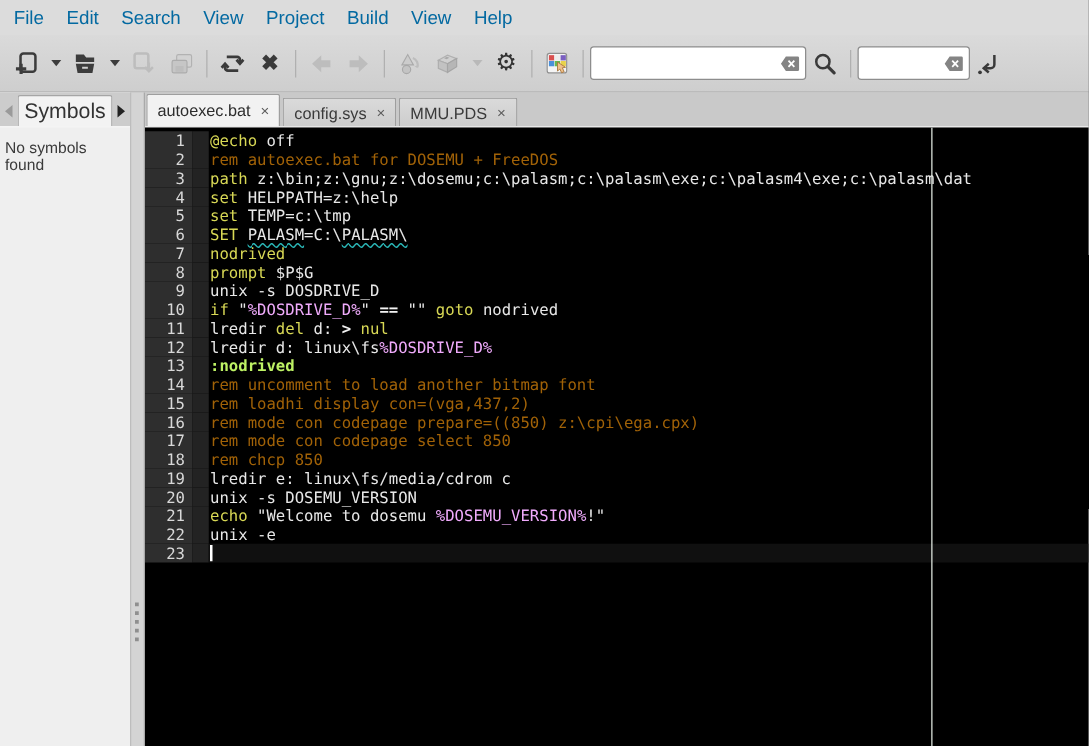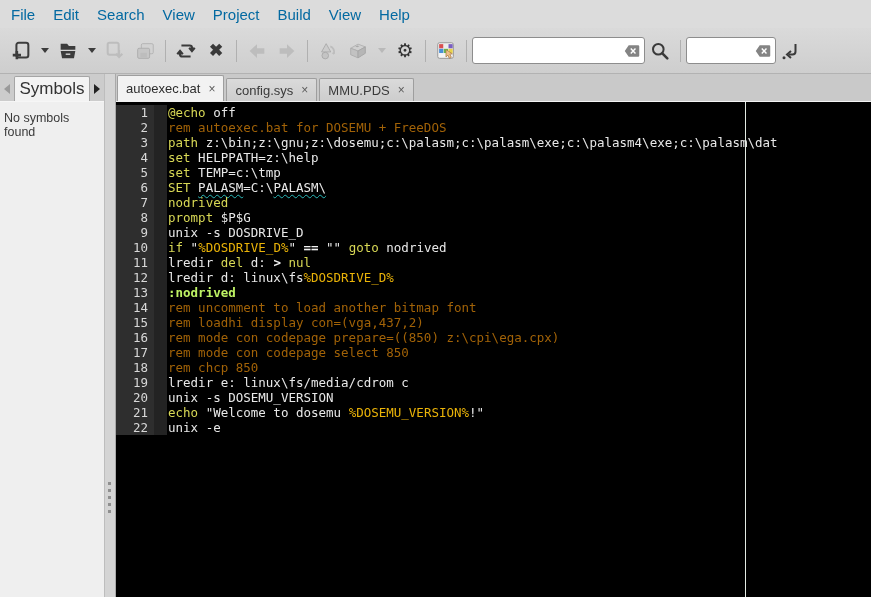--- a/index.html
+++ b/index.html
@@ -50,21 +50,21 @@
   .row{display:flex;height:15px;}
   .ln{width:38px;box-sizing:border-box;text-align:right;padding-right:6px;background:#2e2e2e;color:#d8d8d8;flex:none;}
   .fold{width:13px;background:#232323;flex:none;}
   .code{flex:1;white-space:pre;padding-left:1px;color:#e8e8e8;position:relative;}
   .row.cur .code{background:#101010;}
   .kcaret{position:absolute;left:1px;top:1px;width:1.5px;height:13px;background:#fff;}
   .t-k{color:#d8d855;font-weight:normal;}
   .t-y{color:#d8d855;}
   .t-c{color:#a16207;}
   .t-p{color:#e8e8e8;}
-  .t-v{color:#eab308;}
+  .t-v{color:#f0abfc;}
   .t-o{color:#f2f2f2;font-weight:bold;}
   .t-l{color:#bef264;font-weight:bold;text-align:center;}
   .t-m{color:#e8e8e8;text-decoration-line:underline;text-decoration-style:wavy;text-decoration-color:#2ab8b8;
        text-decoration-thickness:1px;text-underline-offset:2px;}
 </style>
 </head>
 <body>
 
 <div class="window">
 
@@ -352,18 +352,23 @@
             <div class="row">
               <span class="ln">21</span>
               <span class="fold"></span>
               <span class="code"><span class="t-k">echo</span><span class="t-p"> "Welcome to dosemu </span><span class="t-v">%DOSEMU_VERSION%</span><span class="t-p">!"</span></span>
             </div>
             <div class="row">
               <span class="ln">22</span>
               <span class="fold"></span>
               <span class="code"><span class="t-p">unix -e</span></span>
             </div>
+            <div class="row cur">
+              <span class="ln">23</span>
+              <span class="fold"></span>
+              <span class="code"><span class="kcaret"></span></span>
+            </div>
           </div>
       </div>
     </div>
 
   </div>
 </div>
 
 </body></html>

